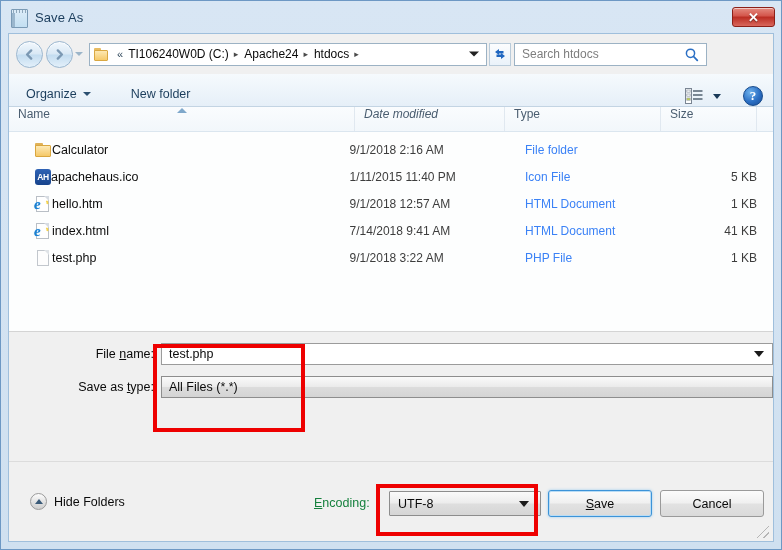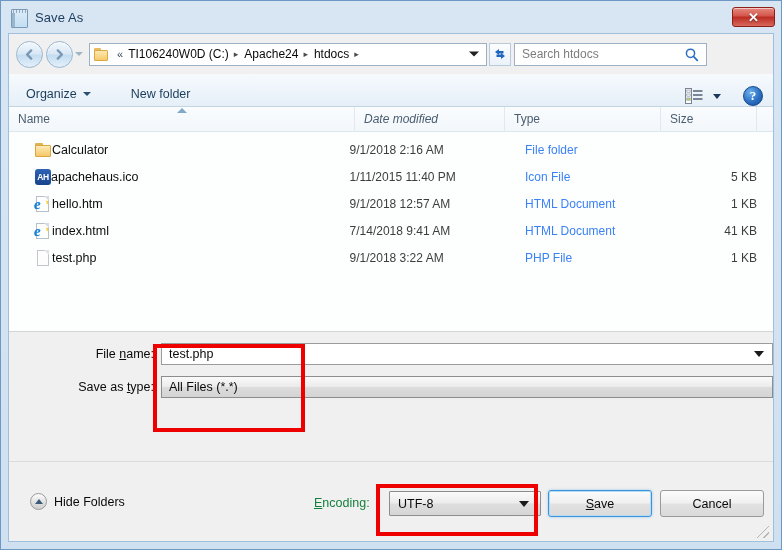--- a/index.html
+++ b/index.html
@@ -188,21 +188,21 @@
     background: #fdfefe;
     overflow: hidden;
   }
   .colhead {
     height: 25px; display: flex; align-items: stretch;
     background: linear-gradient(to bottom, #fafcfe 0%, #f2f7fb 100%);
     border-bottom: 1px solid #dbe6ef;
     position: relative;
   }
   .col {
-    display: flex; align-items: center;
+    display: flex; 
     font-size: 12px; color: #4a5d70;
     border-right: 1px solid #e0e8f0;
     padding-left: 9px; cursor: pointer; position: relative;
   }
   .col-name { width: 346px; }
   .col-date { width: 150px; font-style: italic; }
   .col-type { width: 156px; }
   .col-size { width: 96px; }
   .col-pad  { flex: 1; border-right: none; }
   .sortmark {

